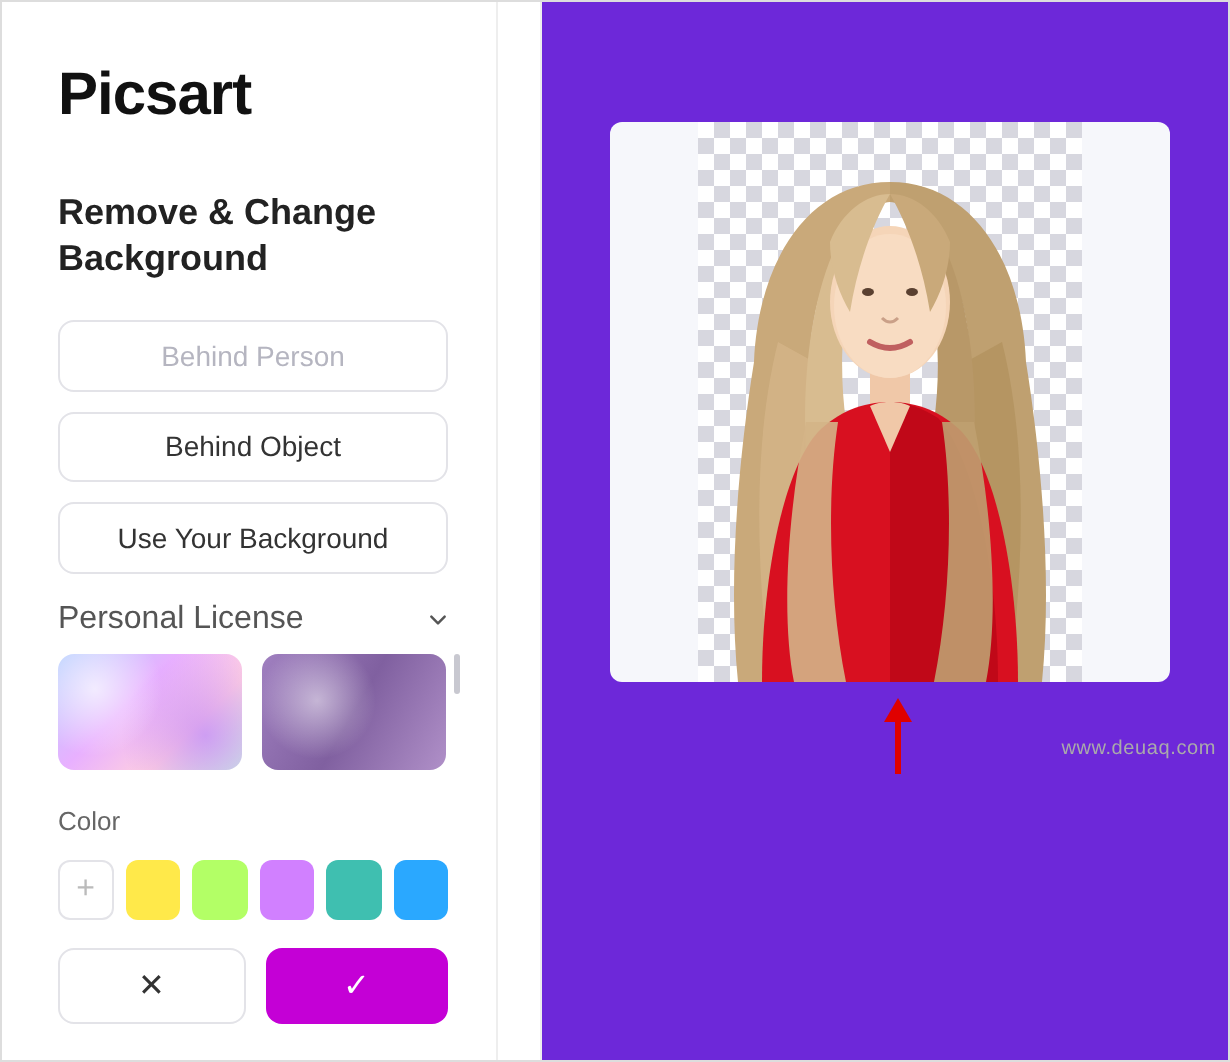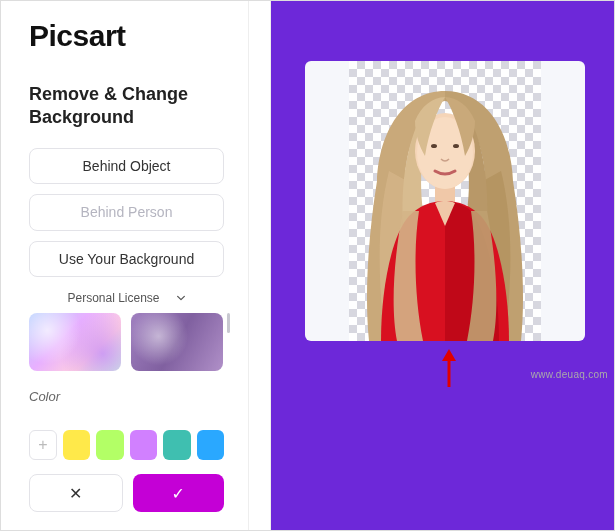--- a/index.html
+++ b/index.html
@@ -14,21 +14,21 @@
   }
   .app {
     display: flex;
     width: 100%;
     height: 100%;
     position: relative;
   }
   .sidebar {
     width: 248px;
     height: 100%;
-    padding: 18px 24px 18px 28px;
+    padding: 30px 24px 18px 28px;
     border-right: 1px solid #eee;
     display: flex;
     flex-direction: column;
   }
   .logo {
     font-weight: 700;
     font-size: 30px;
     letter-spacing: -0.5px;
     color: #111;
     margin-bottom: 30px;
@@ -51,23 +51,23 @@
     border-radius: 8px;
     background: #fff;
     font-size: 14px;
     color: #333;
     margin-bottom: 10px;
     cursor: pointer;
   }
   .tool-btn.muted { color: #b5b5c0; }
   .license-row {
     display: flex;
-    justify-content: center;
+    justify-content: space-between;
     align-items: center;
-    font-size: 12px;
+    font-size: 16px;
     color: #555;
     margin: 4px 0 8px 0;
     gap: 16px;
   }
   .chev { width: 10px; height: 10px; }
   .thumbs {
     display: flex;
     gap: 10px;
     position: relative;
     margin-bottom: 18px;
@@ -94,22 +94,21 @@
     right: -6px;
     top: 0;
     width: 3px;
     height: 20px;
     background: #c8c8d0;
     border-radius: 2px;
   }
   .color-label {
     font-size: 13px;
     color: #666;
-    margin-bottom: 26px;
-    font-style: italic;
+    margin-bottom: 12px;
   }
   .swatches {
     display: flex;
     gap: 6px;
     margin-bottom: 14px;
   }
   .swatch {
     width: 30px;
     height: 30px;
     border-radius: 6px;
@@ -214,22 +213,22 @@
 </head>
 <body>
 
 <div class="app">
 
   <div class="sidebar">
     <div class="logo">Picsart</div>
 
     <div class="section-title">Remove &amp; Change Background</div>
 
+    <button class="tool-btn muted">Behind Person</button>
     <button class="tool-btn">Behind Object</button>
-    <button class="tool-btn muted">Behind Person</button>
     <button class="tool-btn">Use Your Background</button>
 
     <div class="license-row">
       <span>Personal License</span>
       <svg class="chev" viewBox="0 0 12 12">
         <path d="M2 4 L6 8 L10 4" stroke="#555" stroke-width="1.5" fill="none" stroke-linecap="round" stroke-linejoin="round"></path>
       </svg>
     </div>
 
     <div class="thumbs">

